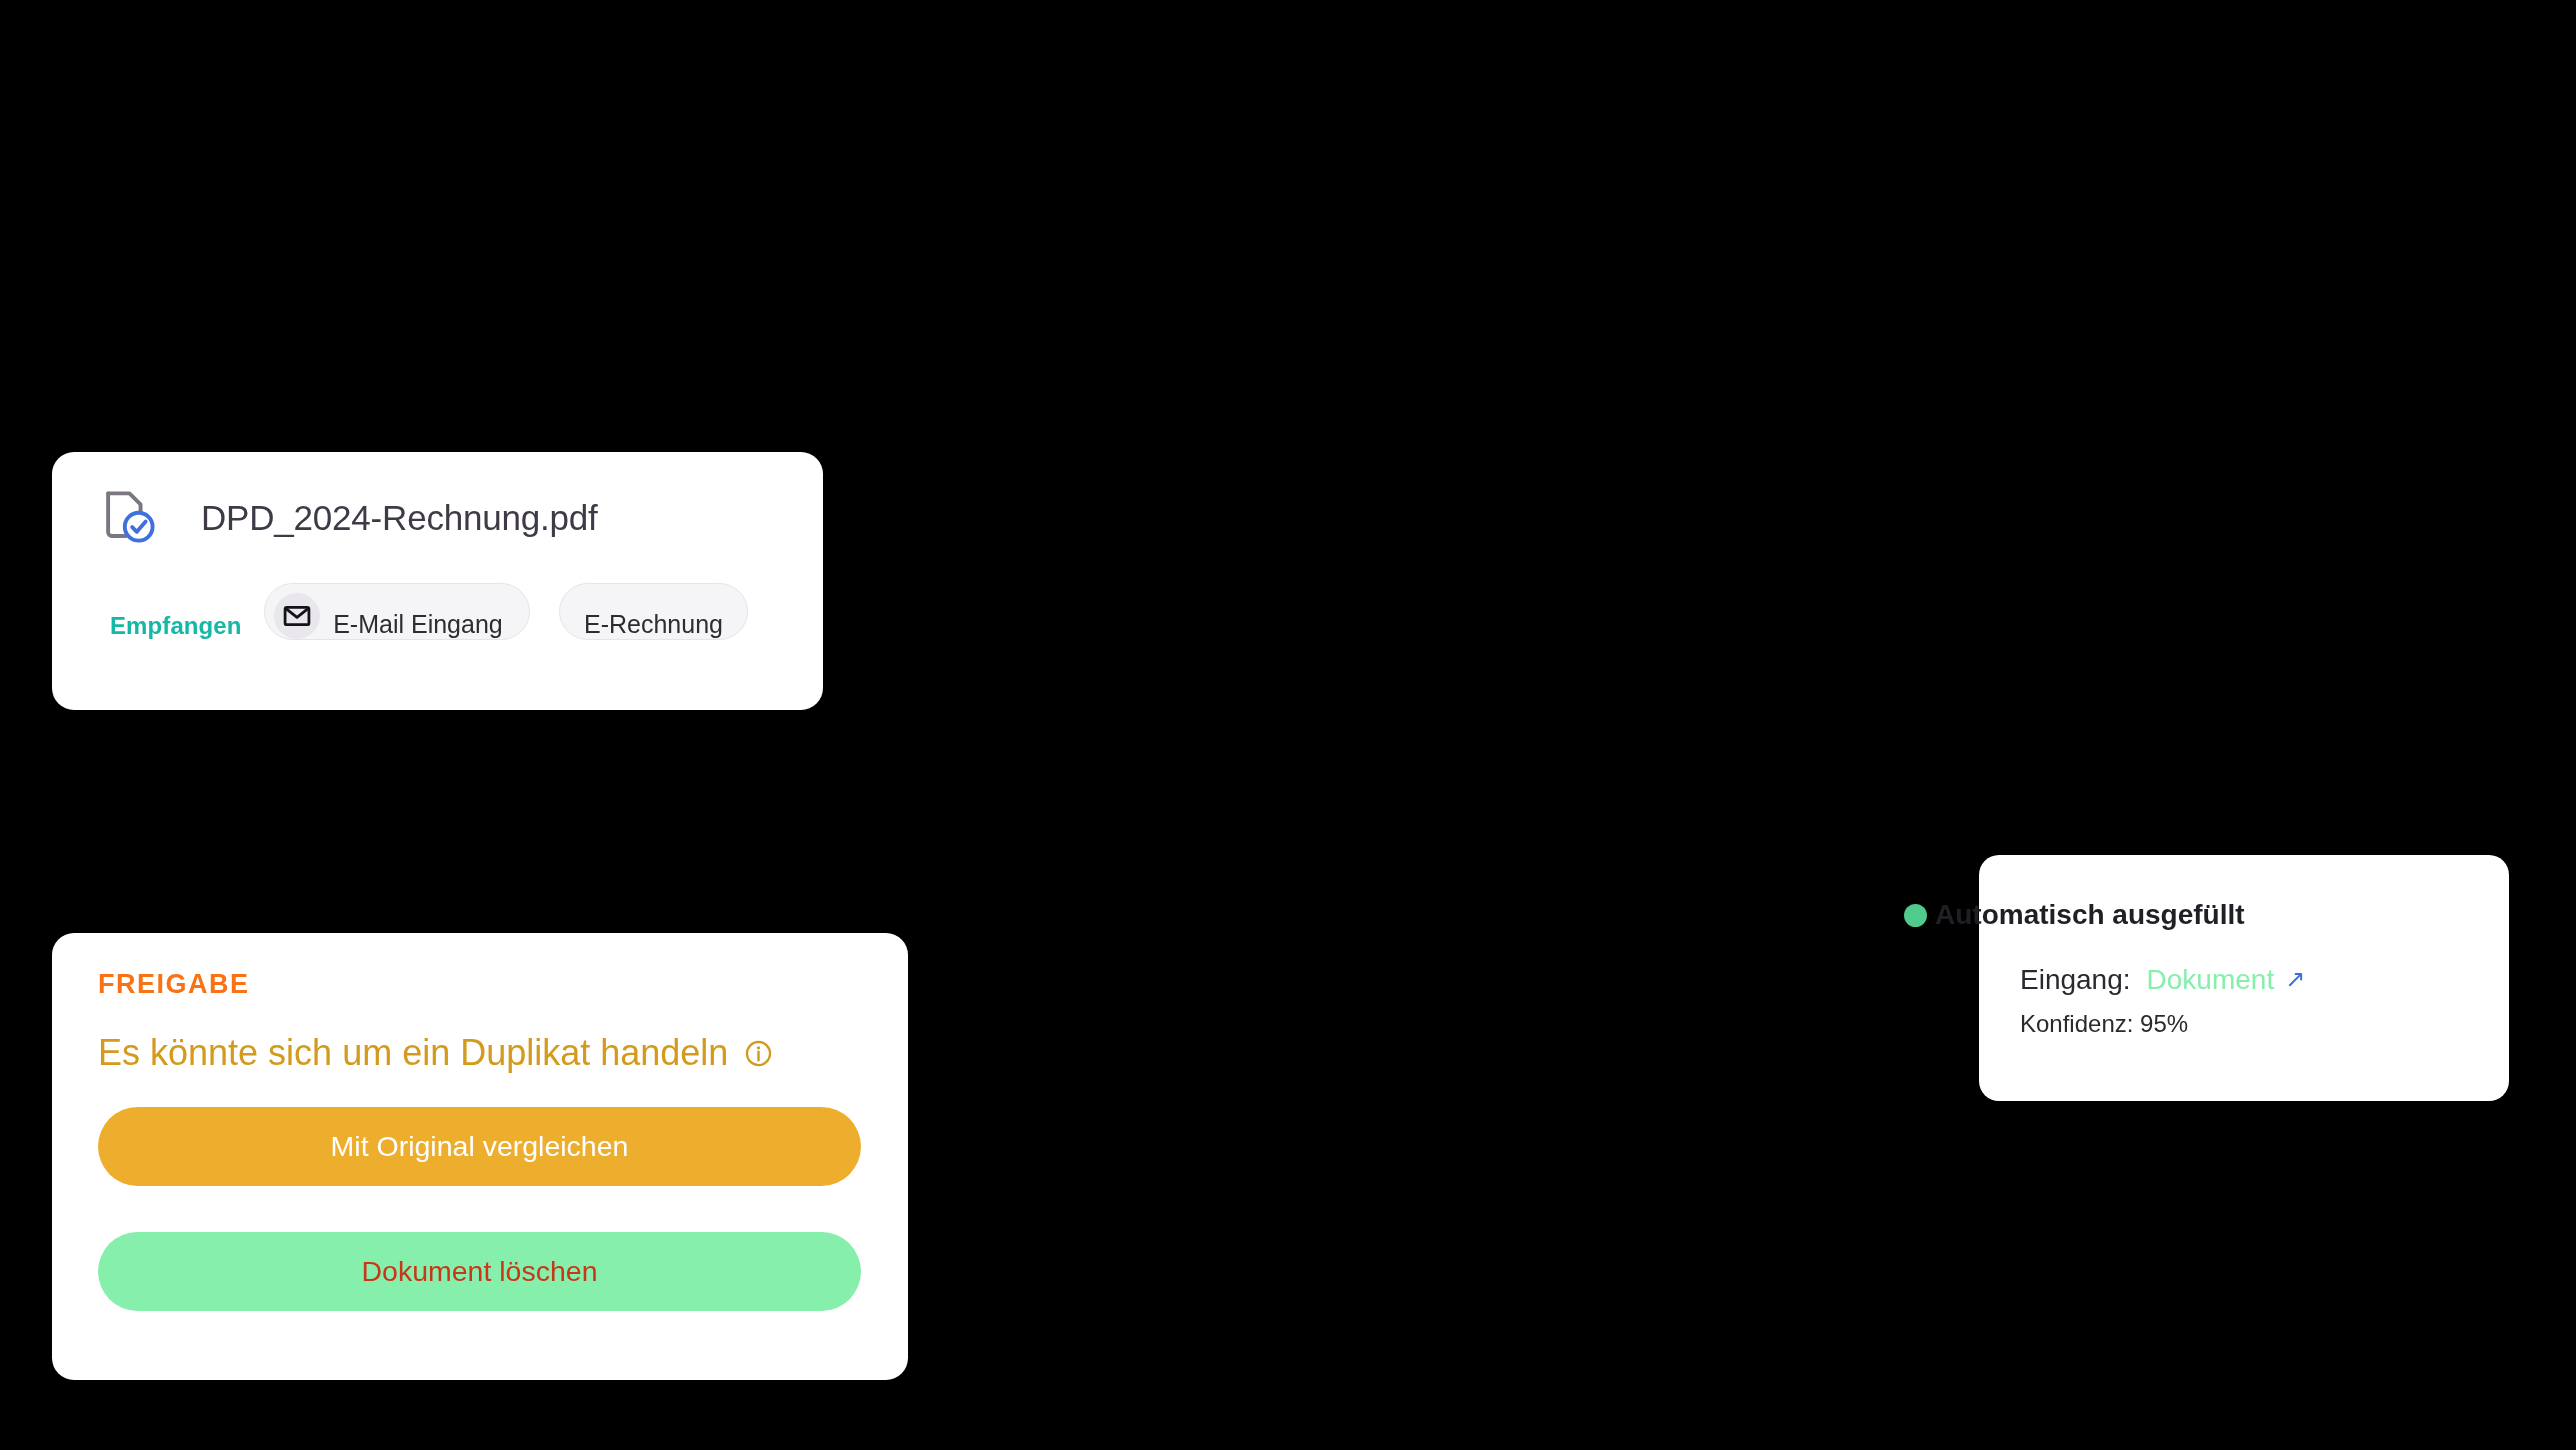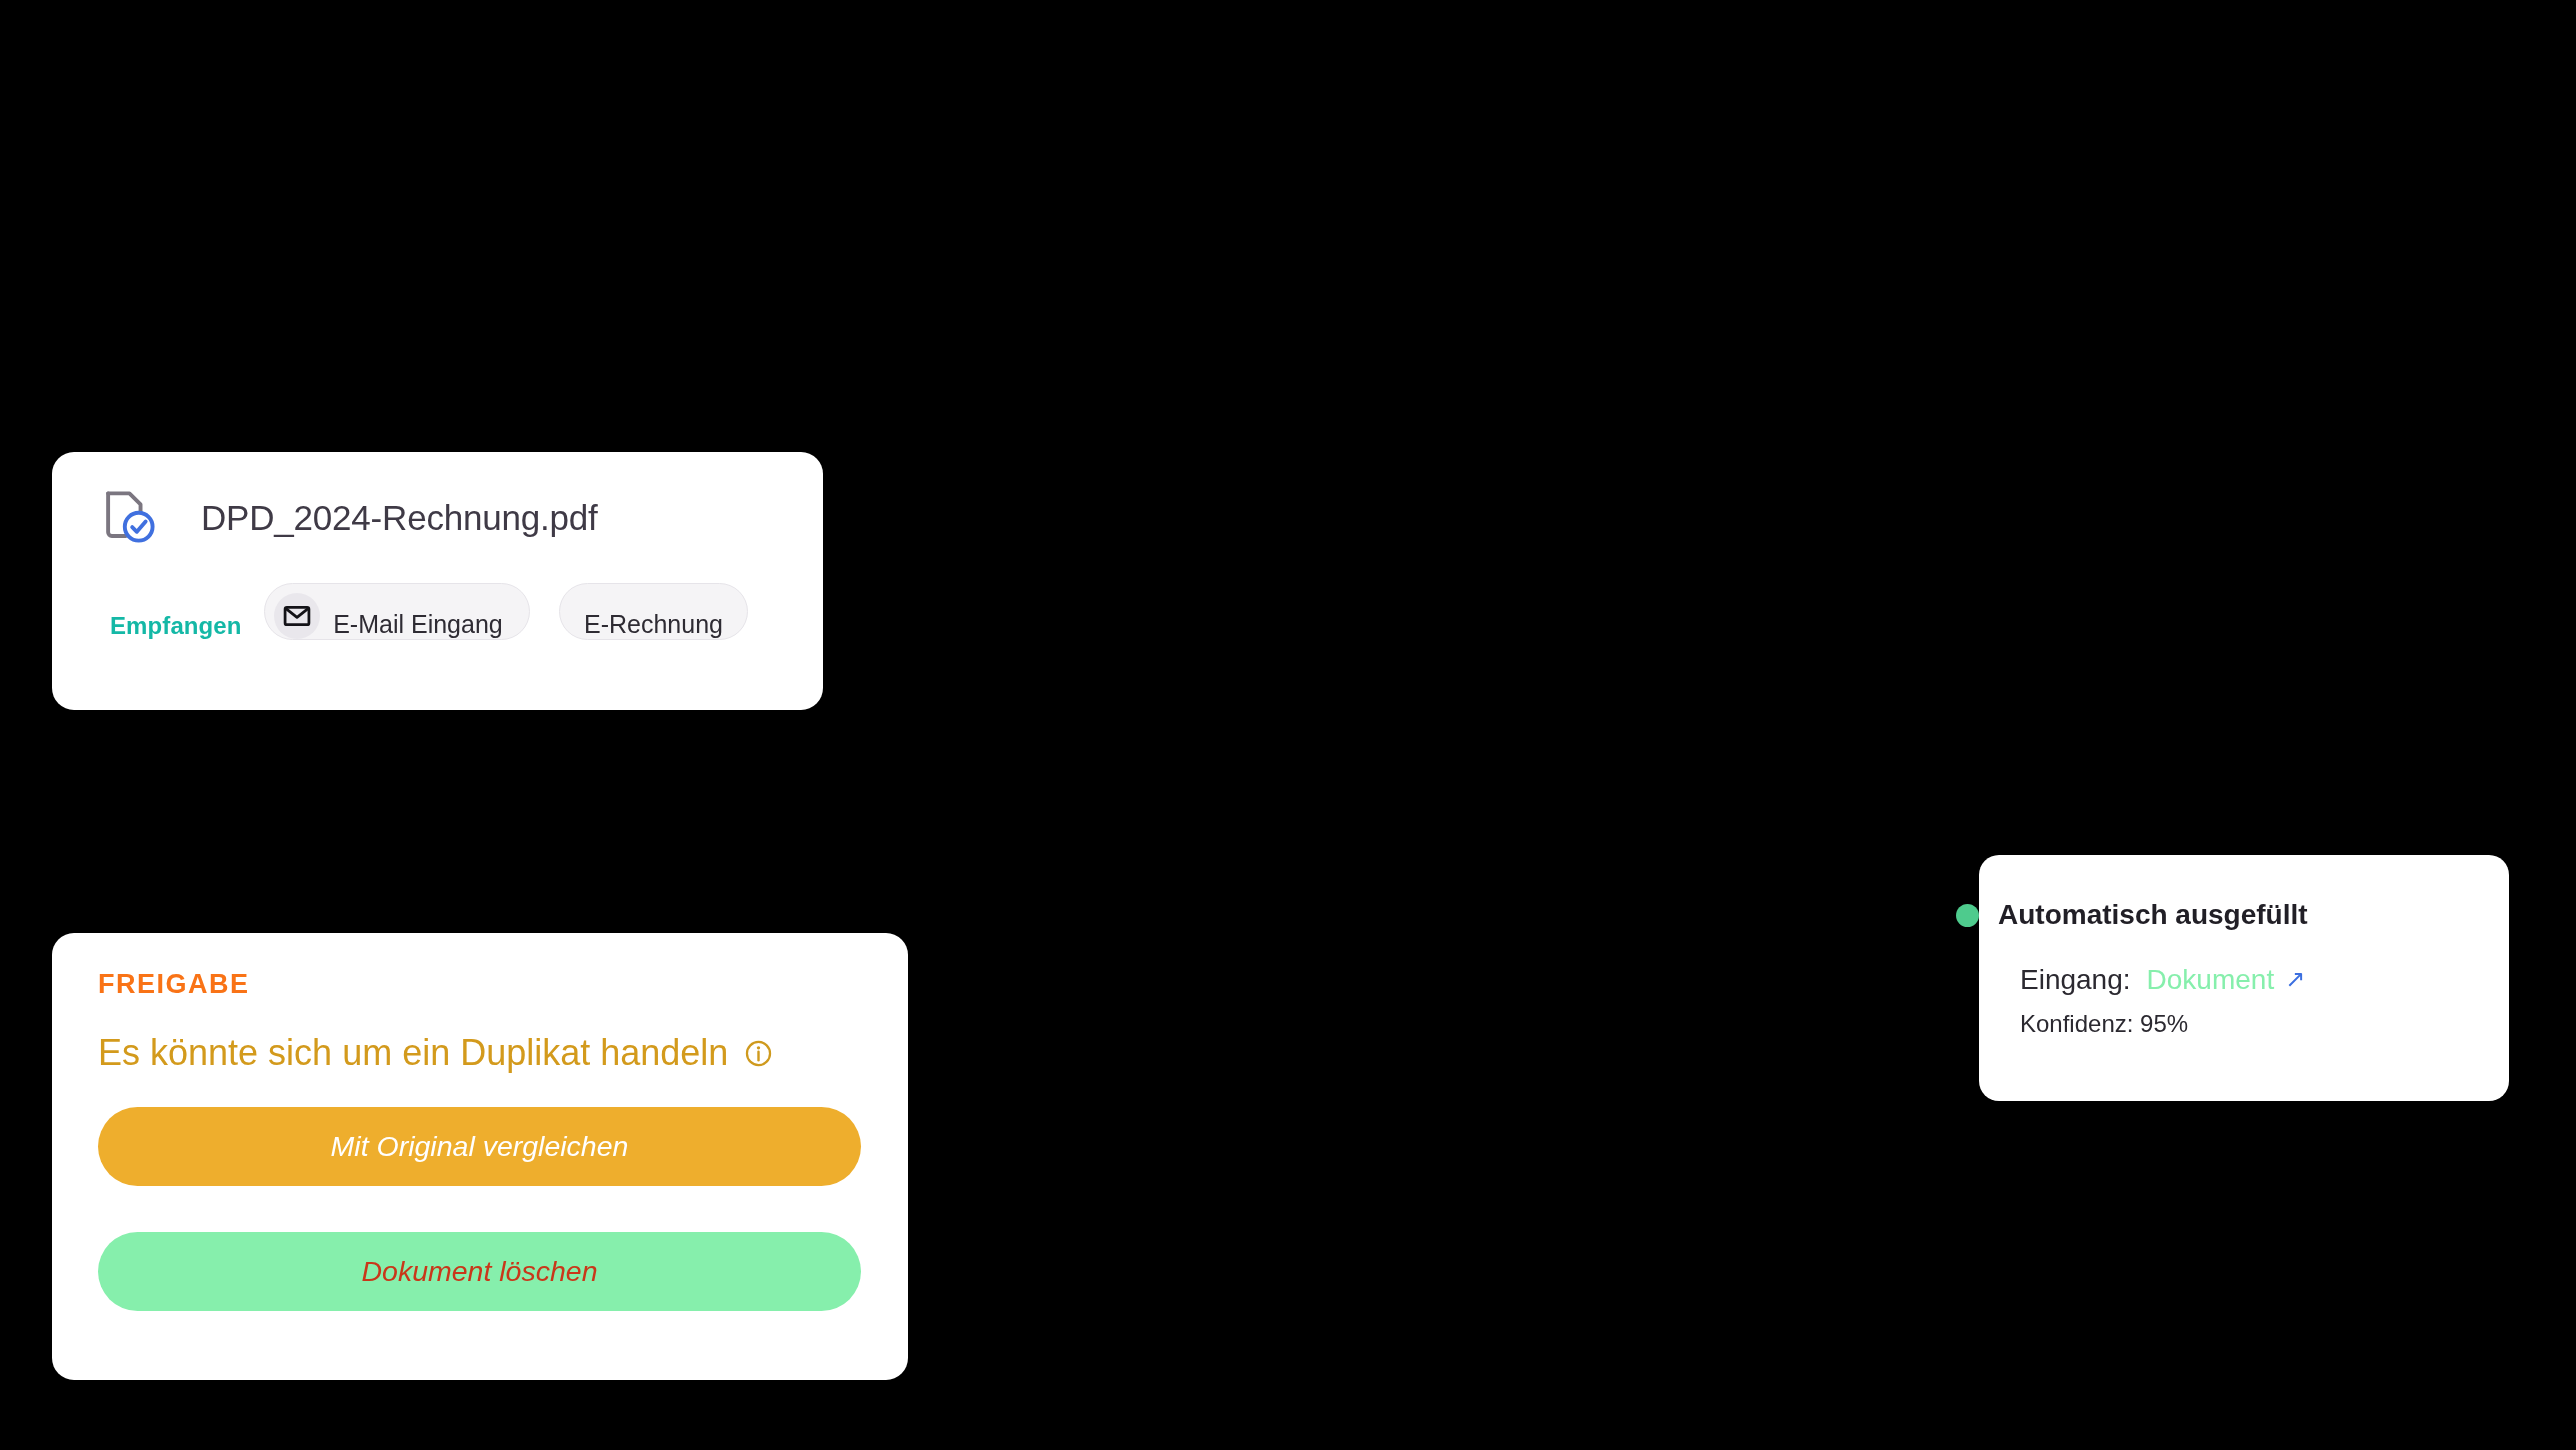--- a/index.html
+++ b/index.html
@@ -133,21 +133,20 @@
     border: none;
     border-radius: 919px;
     font-size: 28.5px;
     font-family: "Liberation Sans", sans-serif;
     cursor: pointer;
     display: flex;
     align-items: center;
     justify-content: center;
     box-sizing: border-box;
     padding: 0;
-    font-style: italic;
   }
   #compare-button {
     top: 1107px;
     background: #eeae2d;
     color: #ffffff;
   }
   #delete-button {
     top: 1232px;
     background: #86efac;
     color: #c9371a;
@@ -156,25 +155,25 @@
   
   #autofill-card {
     left: 1979px;
     top: 855px;
     width: 530px;
     height: 246px;
     border-radius: 20px;
   }
   #autofill-header {
     position: absolute;
-    left: 1956px;
+    left: 1904px;
     top: 899px;
     display: flex;
     align-items: center;
-    gap: 19px;
+    gap: 8px;
   }
   #status-dot {
     width: 23px;
     height: 23px;
     border-radius: 50%;
     background: #4ecb8d;
     flex: none;
   }
   #autofill-title {
     font-size: 28px;

